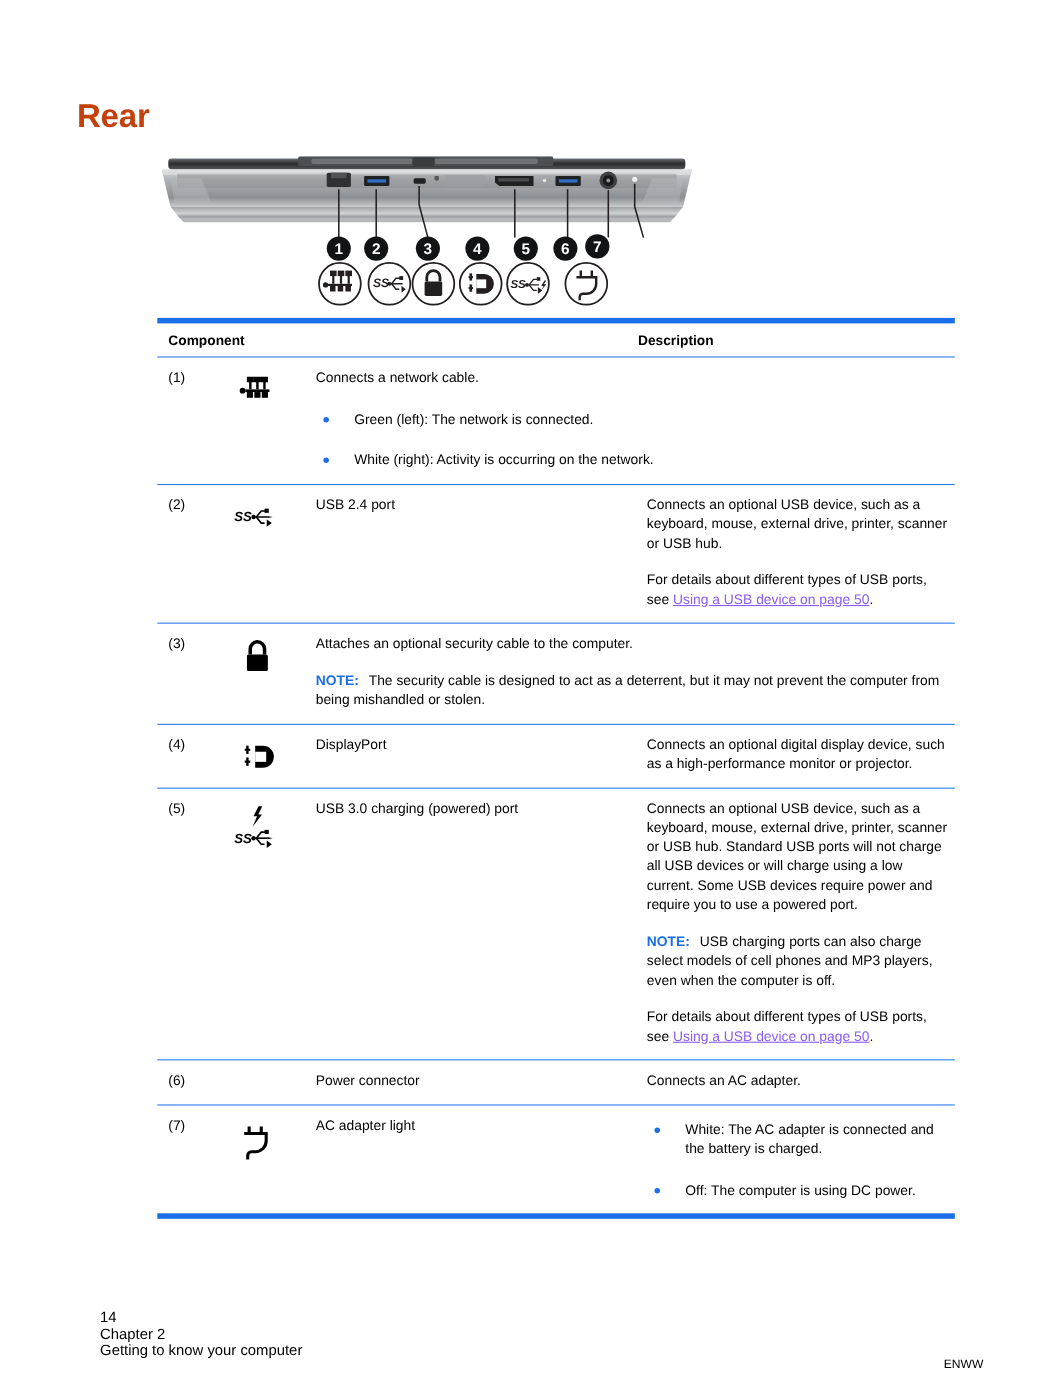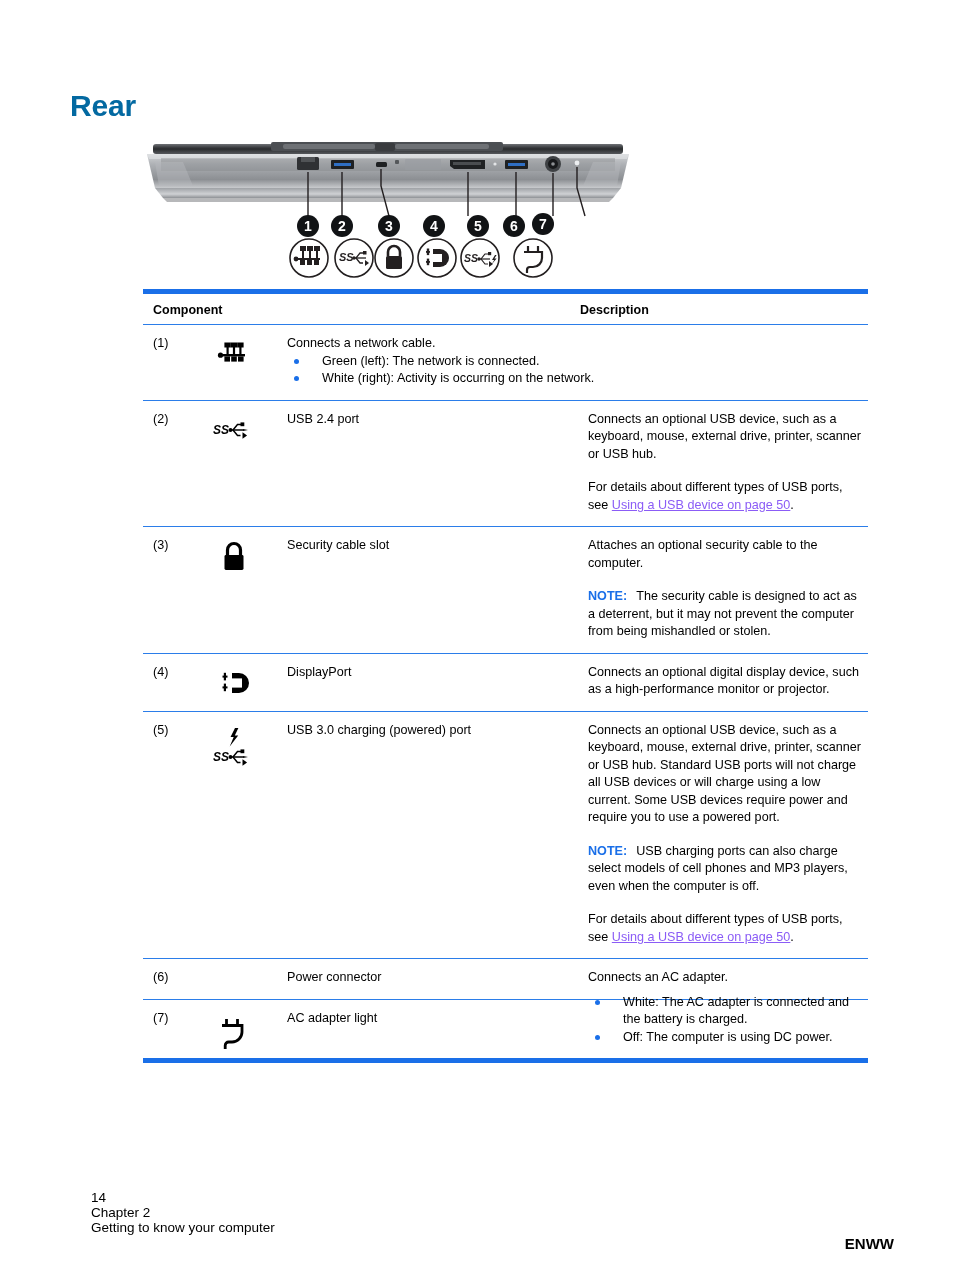--- a/index.html
+++ b/index.html
@@ -22,21 +22,21 @@
     height: 1270px;
   }
 
   
   .page-title {
     position: absolute;
     left: 70px;
     top: 88px;
     font-size: 30px;
     font-weight: bold;
-    color: #0369a1;
+    color: #c2410c;
     letter-spacing: -0.2px;
     line-height: 36px;
   }
 
   
   .illustration {
     position: absolute;
     left: 143px;
     top: 142px;
     width: 490px;
@@ -116,21 +116,21 @@
   }
 
   ul.bullets {
     list-style: none;
     margin: 0;
     padding: 0;
   }
   ul.bullets li {
     position: relative;
     padding-left: 35px;
-    margin-top: 0;
+    margin-top: 20px;
   }
   ul.bullets li .dot {
     position: absolute;
     left: 7px;
     top: 6px;
     width: 5px;
     height: 5px;
     border-radius: 50%;
     background: #1a6fe8;
   }
@@ -152,22 +152,22 @@
     display: flex;
     align-items: baseline;
     font-size: 13.5px;
     flex-direction: column;
   }
   .footer .pg { font-weight: normal; }
   .footer .chapter { margin-left: 34px; }
   .footer .chap-title { margin-left: 20px; }
   .footer .enww {
     margin-left: auto;
-    font-weight: bold;
-    font-size: 15px;
+    font-weight: normal;
+    font-size: 11px;
   }
 </style>
 </head>
 <body>
 
 <div class="page">
 
   <div class="page-title">Rear</div>
 
   <div class="illustration">
@@ -407,21 +407,20 @@
       <div class="col-icon">
         <span class="icon-wrap">
           <svg width="46" height="34" viewBox="0 0 46 34" xmlns="http://www.w3.org/2000/svg">
             <g transform="translate(23,18)">
               <path d="M-6.5 -4 v-5 a6.5 6.5 0 0 1 13 0 v5" fill="none" stroke="#000000" stroke-width="3.2"></path>
               <rect x="-9.5" y="-4" width="19" height="15" rx="1.4" fill="#000000"></rect>
             </g>
           </svg>
         </span>
       </div>
-      <div class="col-name">Security cable slot</div>
       <div class="col-desc">
         <p>Attaches an optional security cable to the computer.</p>
         <p><span class="note-label">NOTE:</span><span class="note-gap"></span><span>The security cable is designed to act as a deterrent, but it may not prevent the computer from being mishandled or stolen.</span></p>
       </div>
     </div>
 
     <div class="rule-thin"></div>
 
     <div class="row">
       <div class="col-num">(4)</div>

